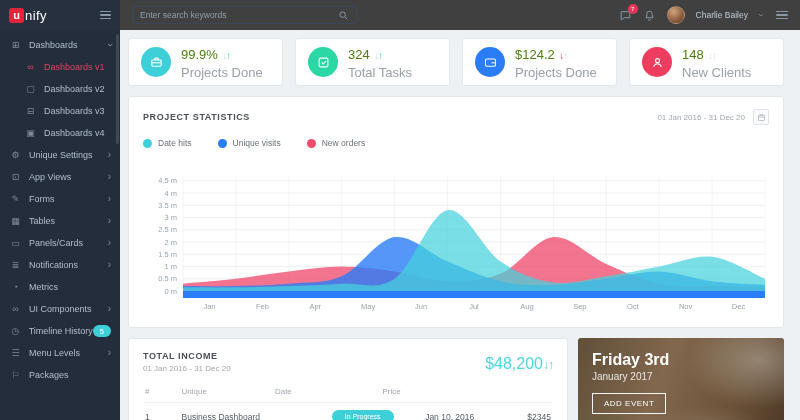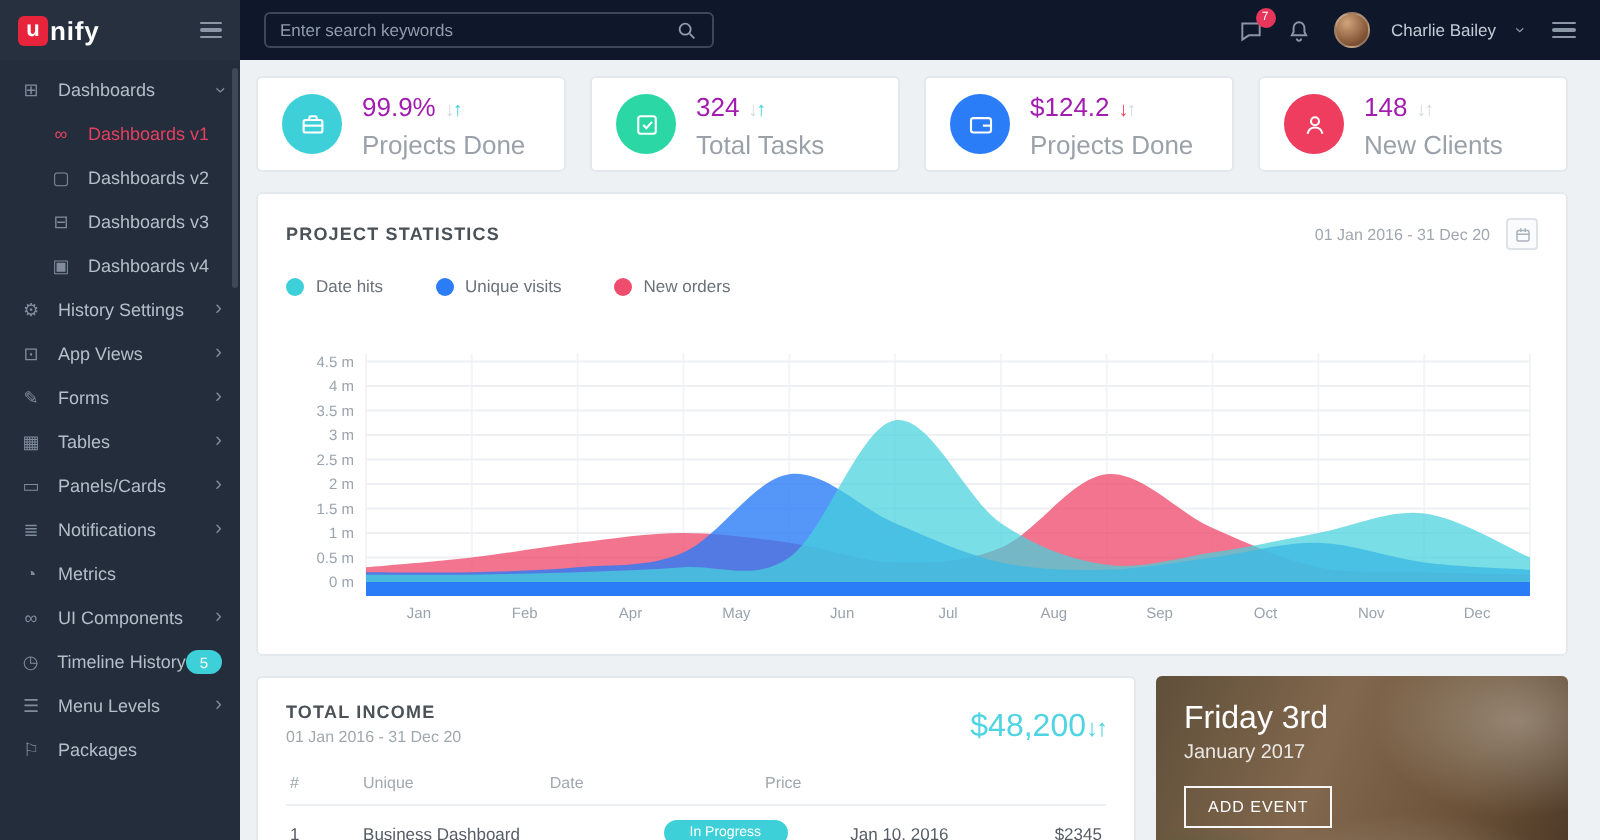--- a/index.html
+++ b/index.html
@@ -9,37 +9,37 @@
 
   
   .sidebar { position:absolute; left:0; top:0; width:120px; height:420px;
     background:#232d3c; z-index:3; }
   .sidebar:after { content:""; position:absolute; right:1px; top:34px; width:3px; height:110px;
     background:rgba(255,255,255,.13); border-radius:2px; }
   .logo-row { height:30px; display:flex; align-items:center; padding:0 9px; background:#26303f; }
   .logo { display:flex; align-items:center; gap:1px; cursor:pointer; }
   .logo-mark { width:15px; height:15px; background:#e8243d; border-radius:3px; color:#fff;
     font-weight:bold; font-size:11px; display:flex; align-items:center; justify-content:center; }
-  .logo-name { color:#fff; font-size:13px; font-weight:bold; letter-spacing:.4px; }
+  .logo-name { color:#fff; font-size:13px; font-weight:normal; letter-spacing:.4px; }
   .side-burger { margin-left:auto; display:flex; flex-direction:column; gap:2px; cursor:pointer; }
   .side-burger i { display:block; width:11px; height:1.5px; background:#8b97a6; border-radius:1px; }
   .menu { padding-top:4px; }
   .mi { height:22px; display:flex; align-items:center; padding:0 9px; color:#b4bfca;
     font-size:9px; cursor:pointer; }
   .mi .ico { width:13px; text-align:center; font-size:9px; color:#7f8c9b; font-style:normal; }
   .mi .lbl { margin-left:7px; white-space:nowrap; }
   .mi .chev { margin-left:auto; color:#7f8c9b; font-size:10px; line-height:1; }
   .mi .chev.down { transform:rotate(90deg); }
   .mi.sub { padding-left:24px; }
   .mi.active, .mi.active .ico { color:#e4405f; }
   .badge-pill { margin-left:auto; background:#3ed0d9; color:#fff; font-size:7.5px;
     border-radius:8px; padding:1.5px 7px; }
 
   
-  .topbar { position:absolute; left:120px; top:0; width:680px; height:30px; background:#0f172a;
+  .topbar { position:absolute; left:120px; top:0; width:680px; height:30px; background:#404040;
     display:flex; align-items:center; padding:0 12px; z-index:2; }
   .search-box { width:225px; height:18px; border:1px solid #3c4859; border-radius:3px;
     display:flex; align-items:center; padding:0 7px; }
   .search-box input { flex:1; background:transparent; border:none; outline:none;
     font-size:8.5px; color:#c2cbd6; font-family:inherit; }
   .search-box input::placeholder { color:#909daa; }
   .tb-right { margin-left:auto; display:flex; align-items:center; gap:11px; }
   .tb-ic { position:relative; cursor:pointer; display:flex; }
   .tb-badge { position:absolute; top:-5px; right:-6px; min-width:10px; height:10px; background:#e7365c;
     border-radius:6px; color:#fff; font-size:6px; display:flex; align-items:center;
@@ -54,21 +54,21 @@
 
   
   .main { position:absolute; left:120px; top:30px; width:680px; height:390px;
     padding:8px 16px 0 8px; overflow:hidden; }
   .panel { background:#fff; border:1px solid #e3e8ed; border-radius:3px; }
 
   .stats-row { display:flex; gap:12px; }
   .stat-card { flex:1; height:48px; display:flex; align-items:center; padding:0 12px; gap:10px; }
   .stat-circle { width:30px; height:30px; border-radius:50%; display:flex; align-items:center;
     justify-content:center; flex:0 0 30px; }
-  .stat-value { font-size:13px; color:#a21caf; }
+  .stat-value { font-size:13px; color:#4d7c0f; }
   .stat-arrows { font-size:10px; letter-spacing:-1px; }
   .stat-label { font-size:13px; color:#9aa1a9; margin-top:2px; }
 
   .chart-panel { margin-top:10px; height:232px; padding:12px 14px; position:relative; }
   .panel-title { font-size:9px; font-weight:bold; color:#4a5157; letter-spacing:.6px; }
   .date-range { font-size:8px; color:#a0a7ae; }
   .chart-head { display:flex; align-items:center; }
   .chart-head .date-range { margin-left:auto; margin-right:8px; cursor:pointer; }
   .cal-btn { width:16px; height:16px; border:1px solid #dfe3e8; border-radius:2px;
     display:flex; align-items:center; justify-content:center; cursor:pointer; background:#fafbfc; }
@@ -90,21 +90,21 @@
     border-radius:9px; padding:3px 13px; }
 
   .event-card { width:206px; height:140px; border-radius:3px; overflow:hidden; position:relative;
     padding:13px 14px; color:#fff;
     background:
       radial-gradient(90px 70px at 10% 88%, rgba(74,110,52,.9), rgba(74,110,52,0) 70%),
       radial-gradient(120px 80px at 88% 16%, rgba(242,236,224,.45), rgba(242,236,224,0) 60%),
       radial-gradient(150px 100px at 62% 95%, rgba(246,241,229,.5), rgba(246,241,229,0) 65%),
       linear-gradient(112deg,#6e5b42,#97795a 38%,#7d5f41 68%,#4e3825); }
   .event-card:before { content:""; position:absolute; inset:0; background:rgba(35,28,20,.18); }
-  .event-title { position:relative; font-size:16px; font-weight:400; }
+  .event-title { position:relative; font-size:16px; font-weight:700; }
   .event-sub { position:relative; font-size:10px; opacity:.85; margin-top:2px; }
   .event-btn { position:relative; display:inline-block; margin-top:11px; border:1px solid rgba(255,255,255,.95);
     padding:5px 11px; font-size:8px; letter-spacing:.5px; cursor:pointer; background:transparent; color:#fff;
     font-family:inherit; }
 </style>
 </head>
 <body>
 
 <div class="screen">
 
@@ -137,21 +137,21 @@
       <div class="mi sub">
         <span class="ico">⊟</span>
         <span class="lbl">Dashboards v3</span>
       </div>
       <div class="mi sub">
         <span class="ico">▣</span>
         <span class="lbl">Dashboards v4</span>
       </div>
       <div class="mi">
         <span class="ico">⚙</span>
-        <span class="lbl">History Settings</span>
+        <span class="lbl">Unique Settings</span>
         <span class="chev">›</span>
       </div>
       <div class="mi">
         <span class="ico">⊡</span>
         <span class="lbl">App Views</span>
         <span class="chev">›</span>
       </div>
       <div class="mi">
         <span class="ico">✎</span>
         <span class="lbl">Forms</span>

